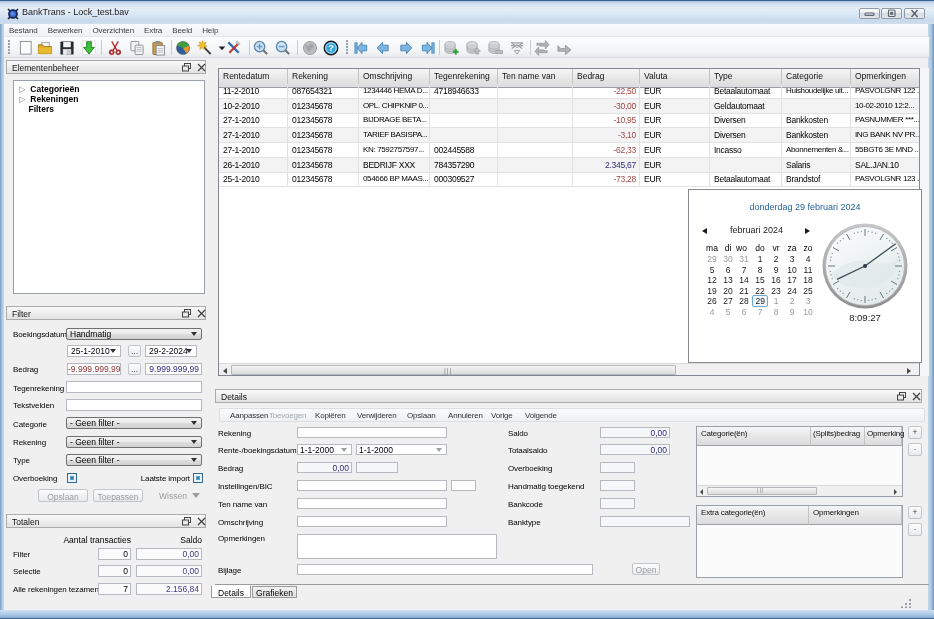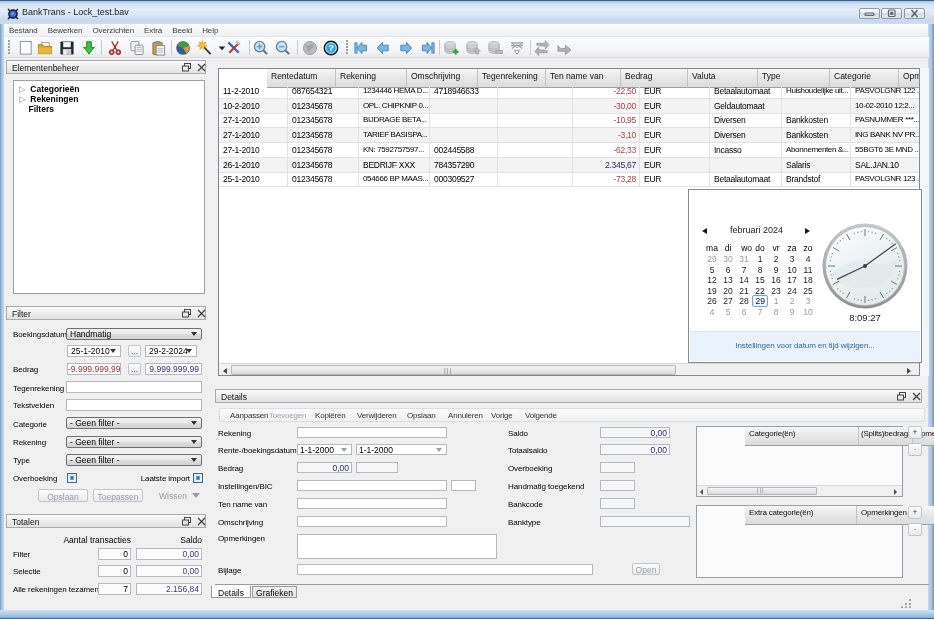--- a/index.html
+++ b/index.html
@@ -43,21 +43,21 @@
 .combo { position:absolute; border:1px solid #707070; border-radius:2px;
   background:linear-gradient(#f2f2f2,#ebebeb 45%,#dddddd 50%,#d2d2d2); font-size:8.5px; }
 .combo .arr, .inp .arr { position:absolute; right:4px; top:3px; width:0; height:0;
   border-left:3.5px solid transparent; border-right:3.5px solid transparent; border-top:4px solid #303030; }
 .btn { position:absolute; border:1px solid #c2c6cb; border-radius:2px;
   background:linear-gradient(#fdfdfd,#f2f3f4 50%,#e8eaec); color:#9a9da1; font-size:8.5px; text-align:center; }
 .chk { position:absolute; width:10px; height:10px; background:#e8f1f8; border:1px solid #39698f; }
 .chk i { position:absolute; left:2px; top:2px; width:4px; height:4px; background:#2f76ad; border:1px solid #5ea0cc; }
 
 .th { position:absolute; background:linear-gradient(#f6f6f6,#e4e4e4 60%,#dcdcdc); border-right:1px solid #c3c3c3;
-  border-bottom:1px solid #9c9fa5; font-size:8.5px; color:#111; padding:2px 0 16px 4px; height:14px;margin-left:48px; }
+  border-bottom:1px solid #9c9fa5; font-size:8.5px; color:#111; padding:2px 0 16px 4px; height:14px; }
 .tdc { font-size:8px !important; letter-spacing:-0.35px !important; }
 .td { position:absolute; font-size:8.5px; letter-spacing:-0.25px; padding:2px 0 0 4px; height:15px; border-bottom:1px solid #e2e2e2; overflow:hidden; white-space:nowrap; }
 
 .sbtrack { position:absolute; background:#f0f0f0; }
 .sbthumb { position:absolute; background:linear-gradient(#f4f4f4,#dcdcdc); border:1px solid #b4b7bb; border-radius:1px; }
 .sbarr { position:absolute; width:0; height:0; }
 
 #popup { position:absolute; left:688px; top:189px; width:234px; height:174px; background:#fff; border:1px solid #888b90; }
 .cw { display:inline-block; width:16px; text-align:center; }
 #d29 { position:relative; }
@@ -580,27 +580,28 @@
       <rect x="8" y="0" width="2" height="2"></rect>
       <rect x="8" y="4" width="2" height="2"></rect>
       <rect x="4" y="4" width="2" height="2"></rect>
       <rect x="8" y="7.4" width="2" height="1.6"></rect>
       <rect x="4" y="7.4" width="2" height="1.6"></rect>
       <rect x="0" y="7.4" width="2" height="1.6"></rect>
     </g>
 </svg>
 
 <div id="popup">
+  <div class="abs" style="left:0;top:12px;width:232px;text-align:center;color:#26639b;font-size:9px">donderdag 29 februari 2024</div>
   <div class="abs" style="left:13px;top:38px;width:0;height:0;border-top:3.5px solid transparent;border-bottom:3.5px solid transparent;border-right:5px solid #1a1a1a"></div>
   <div class="abs" style="left:25px;top:35px;width:85px;text-align:center;font-size:9px;color:#1a1a1a">februari 2024</div>
   <div class="abs" style="left:116px;top:38px;width:0;height:0;border-top:3.5px solid transparent;border-bottom:3.5px solid transparent;border-left:5px solid #1a1a1a"></div>
   <div class="abs" style="left:15px;top:53px;width:112px">
     <div style="float:left;width:16px;text-align:center;font-size:8.5px">ma</div>
       <div style="float:left;width:16px;text-align:center;font-size:8.5px">di</div>
-      <div style="float:left;width:16px;text-align:right;font-size:8.5px">wo</div>
+      <div style="float:left;width:16px;text-align:left;font-size:8.5px">wo</div>
       <div style="float:left;width:16px;text-align:center;font-size:8.5px">do</div>
       <div style="float:left;width:16px;text-align:center;font-size:8.5px">vr</div>
       <div style="float:left;width:16px;text-align:center;font-size:8.5px">za</div>
       <div style="float:left;width:16px;text-align:center;font-size:8.5px">zo</div>
   </div>
   <div class="abs" style="left:15px;top:64px;width:112px;font-size:8.5px;line-height:10.5px;color:#1a1a1a">
     <div><span class="cw" style="color:#9b9b9b">29</span><span class="cw" style="color:#9b9b9b">30</span><span class="cw" style="color:#9b9b9b">31</span><span class="cw">1</span><span class="cw">2</span><span class="cw">3</span><span class="cw">4</span></div>
     <div><span class="cw">5</span><span class="cw">6</span><span class="cw">7</span><span class="cw">8</span><span class="cw">9</span><span class="cw">10</span><span class="cw">11</span></div>
     <div><span class="cw">12</span><span class="cw">13</span><span class="cw">14</span><span class="cw">15</span><span class="cw">16</span><span class="cw">17</span><span class="cw">18</span></div>
     <div><span class="cw">19</span><span class="cw">20</span><span class="cw">21</span><span class="cw">22</span><span class="cw">23</span><span class="cw">24</span><span class="cw">25</span></div>
@@ -672,16 +673,13 @@
         <circle cx="22.2" cy="16.5" r="0.7"></circle>
       <circle cx="33.4" cy="11.2" r="0.7"></circle>
         <circle cx="36.9" cy="10.2" r="0.7"></circle>
         <circle cx="40.4" cy="9.6" r="0.7"></circle>
     </g>
     <line x1="44" y1="44" x2="74.7" y2="21.7" stroke="#3c4c58" stroke-width="1.3"></line>
     <line x1="44" y1="44" x2="16.0" y2="57.3" stroke="#3c4c58" stroke-width="1.3"></line>
     <circle cx="44" cy="44" r="2" fill="#2e3d48"></circle>
   </svg>
   <div class="abs" style="left:132px;top:122px;width:88px;text-align:center;font-size:9.5px;color:#1a1a1a">8:09:27</div>
-  <div id="poplink">
-    <div class="abs" style="left:0;top:9px;width:230px;text-align:center;color:#2d6a9f;font-size:8px;letter-spacing:-0.1px">Instellingen voor datum en tijd wijzigen...</div>
-  </div>
 </div>
 
 </body></html>

